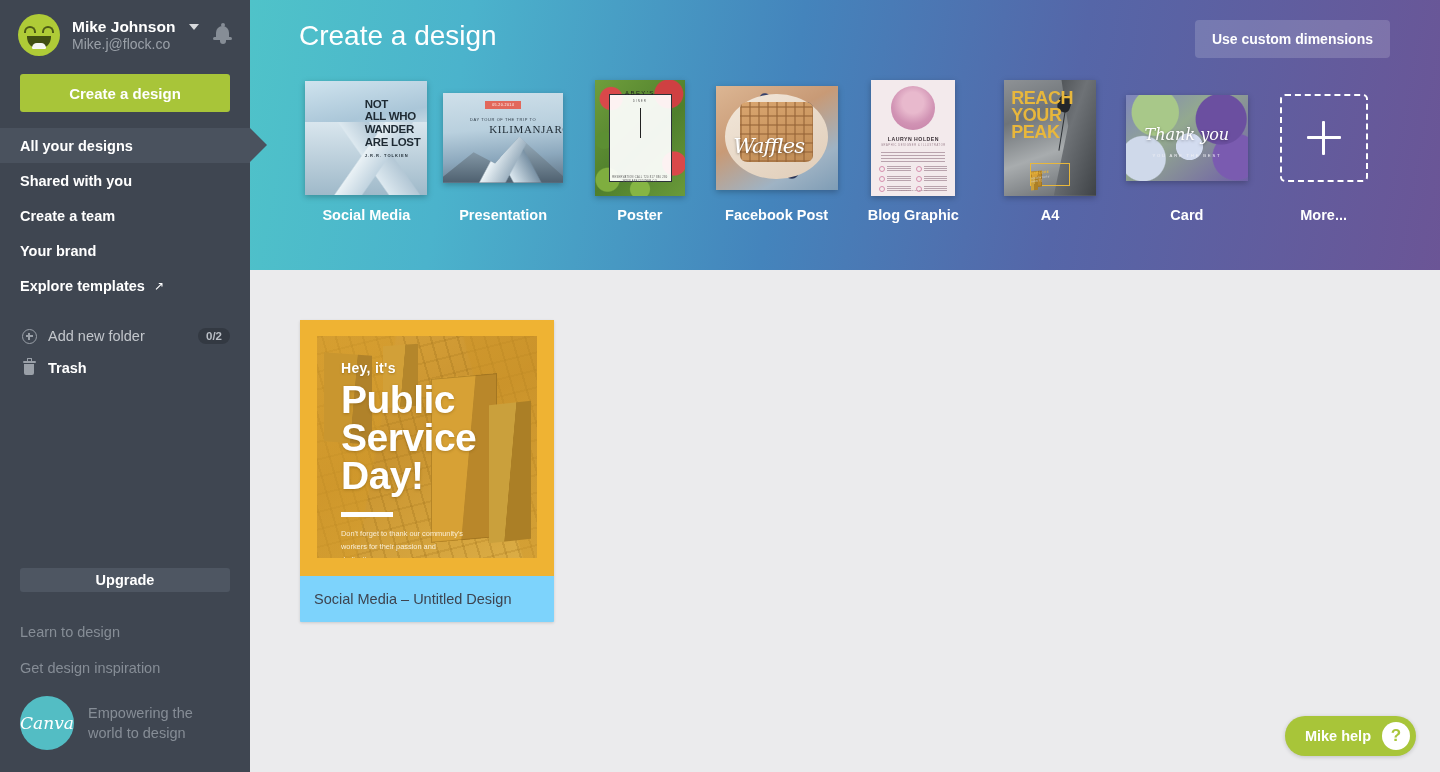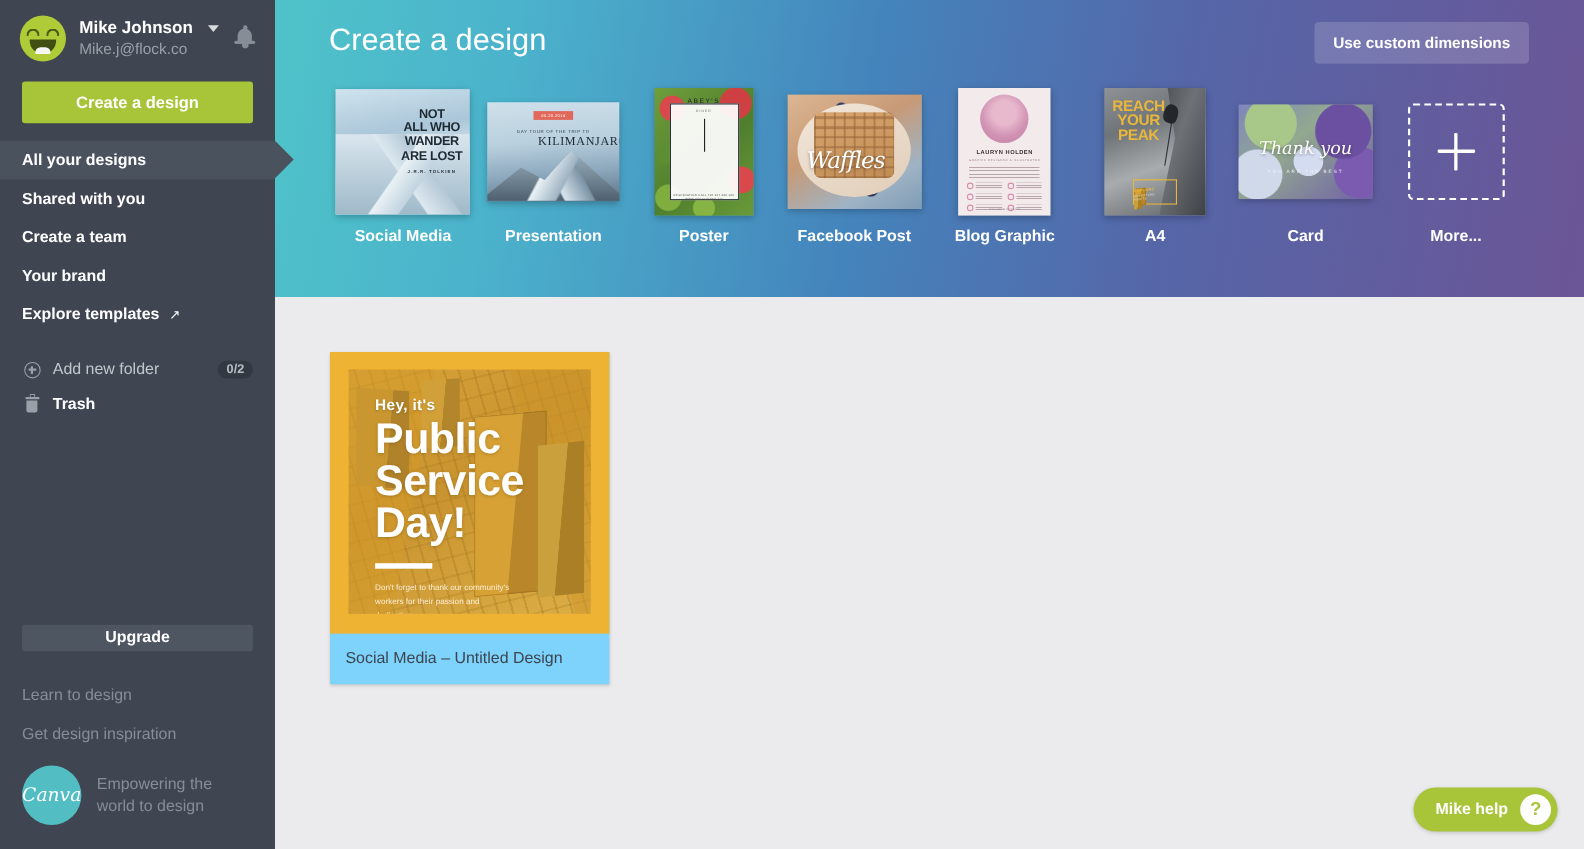--- a/index.html
+++ b/index.html
@@ -173,21 +173,21 @@
   .t-social { width: 122px; height: 114px;
     background: linear-gradient(170deg,#cfe3ee 0%,#aac6d8 35%,#dfeaf0 60%,#b9ccda 100%); }
   .t-social .mtn {
     position: absolute; bottom: 0; left: 0; right: 0; height: 64%;
     background:
       linear-gradient(125deg, transparent 46%, #e9f1f5 47%, #c2d4e0 62%, transparent 63%),
       linear-gradient(55deg, transparent 48%, #dce8ef 49%, #b4c8d6 66%, transparent 67%),
       linear-gradient(to top,#9fb9c9,#d9e6ee);
   }
   .t-social .txt {
-    position: absolute; right: 7px; top: 17px; text-align: center; color: #1e2a33;
+    position: absolute; right: 7px; top: 17px; text-align: left; color: #1e2a33;
     font-weight: bold; font-size: 11.5px; line-height: 1.12; letter-spacing: -.3px; margin-left: 29px;
   }
   .t-social .sub { font-size: 4px; letter-spacing: 1px; margin-top: 5px; font-weight: bold; }
 
   .t-pres { width: 120px; height: 90px;
     background: linear-gradient(175deg,#cfe0ea 0%,#b9d0de 40%,#8ca8bd 70%,#5d7183 100%); }
   .t-pres .peak {
     position: absolute; bottom: 0; left: -6%; width: 112%; height: 62%;
     background:
       linear-gradient(118deg, transparent 44%, #eaf2f6 45%, #9fb3c2 60%, transparent 61%),
@@ -283,21 +283,21 @@
     clip-path: polygon(18% 0, 100% 0, 100% 100%, 0 100%, 34% 40%);
   }
   .t-a4 .climber {
     position: absolute; right: 27%; top: 13%; width: 13px; height: 17px;
     background: #23262a; border-radius: 40% 50% 30% 40%;
     transform: rotate(18deg);
   }
   .t-a4 .rope { position: absolute; right: 36%; top: 22%; width: 1.3px; height: 46px;
     background: #2c3034; transform: rotate(9deg); }
   .t-a4 .ttl { position: absolute; left: 7px; top: 10px; color: #E8B73C;
-    font-size: 14px; font-weight: bold; line-height: .96; letter-spacing: -.4px; text-align: center; }
+    font-size: 18px; font-weight: bold; line-height: .96; letter-spacing: -.4px; }
   .t-a4 .box { position: absolute; left: 50%; transform: translateX(-50%); bottom: 10px;
     width: 40px; height: 23px; border: 1.1px solid #E8B73C; }
   .t-a4 .box .b1 { position: absolute; left: 0; right: 0; top: 7px; text-align: center;
     font-size: 3.4px; font-weight: bold; color: #E8B73C; letter-spacing: .3px; }
   .t-a4 .box .b2 { position: absolute; left: 0; right: 0; top: 13px; text-align: center;
     font-size: 2.6px; color: #dcdcd8; letter-spacing: .3px; }
 
   .t-card { width: 122px; height: 86px;
     background:
       radial-gradient(circle at 78% 28%, #6b4fa0 0 22%, transparent 23%),

